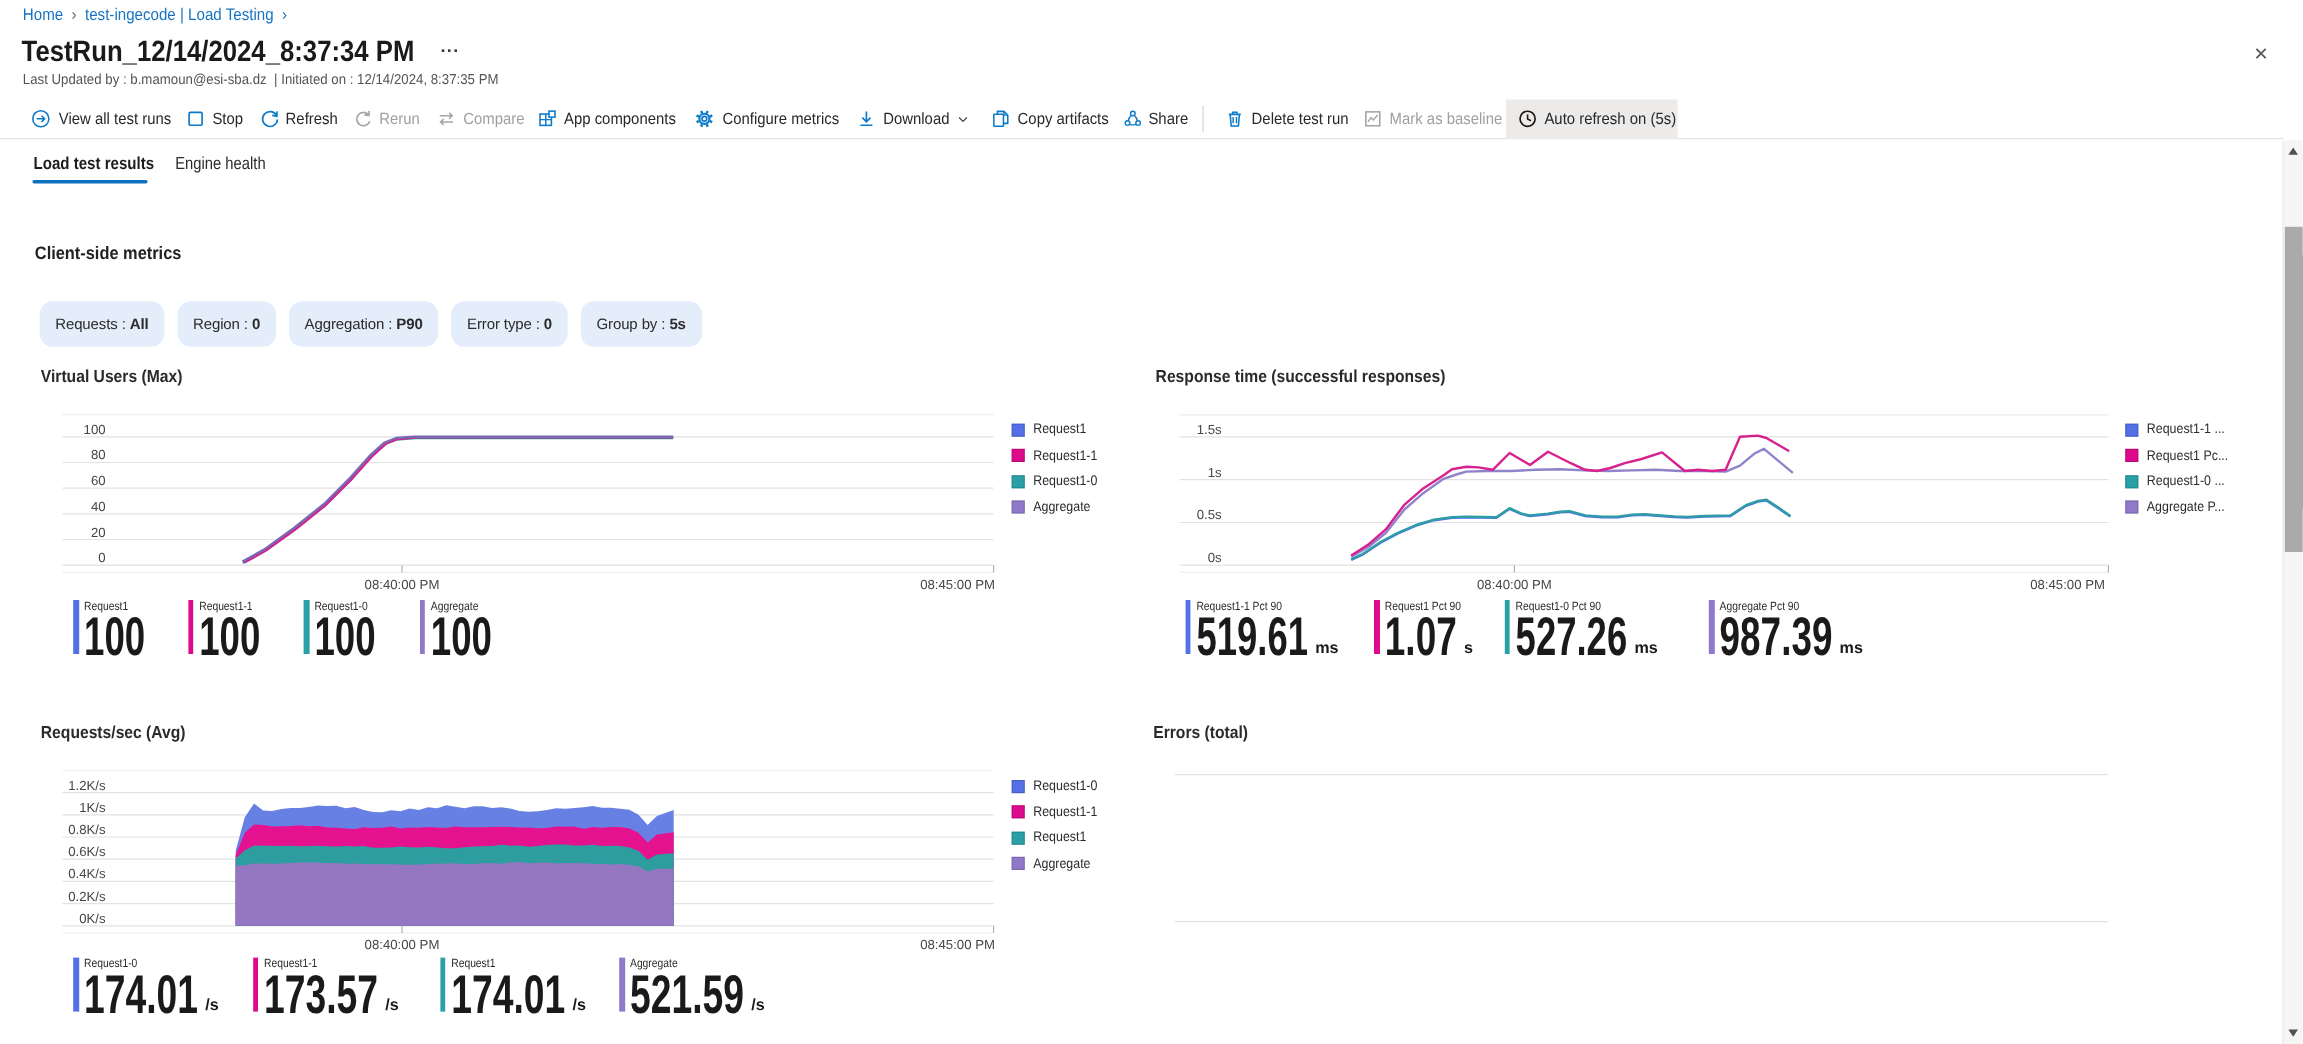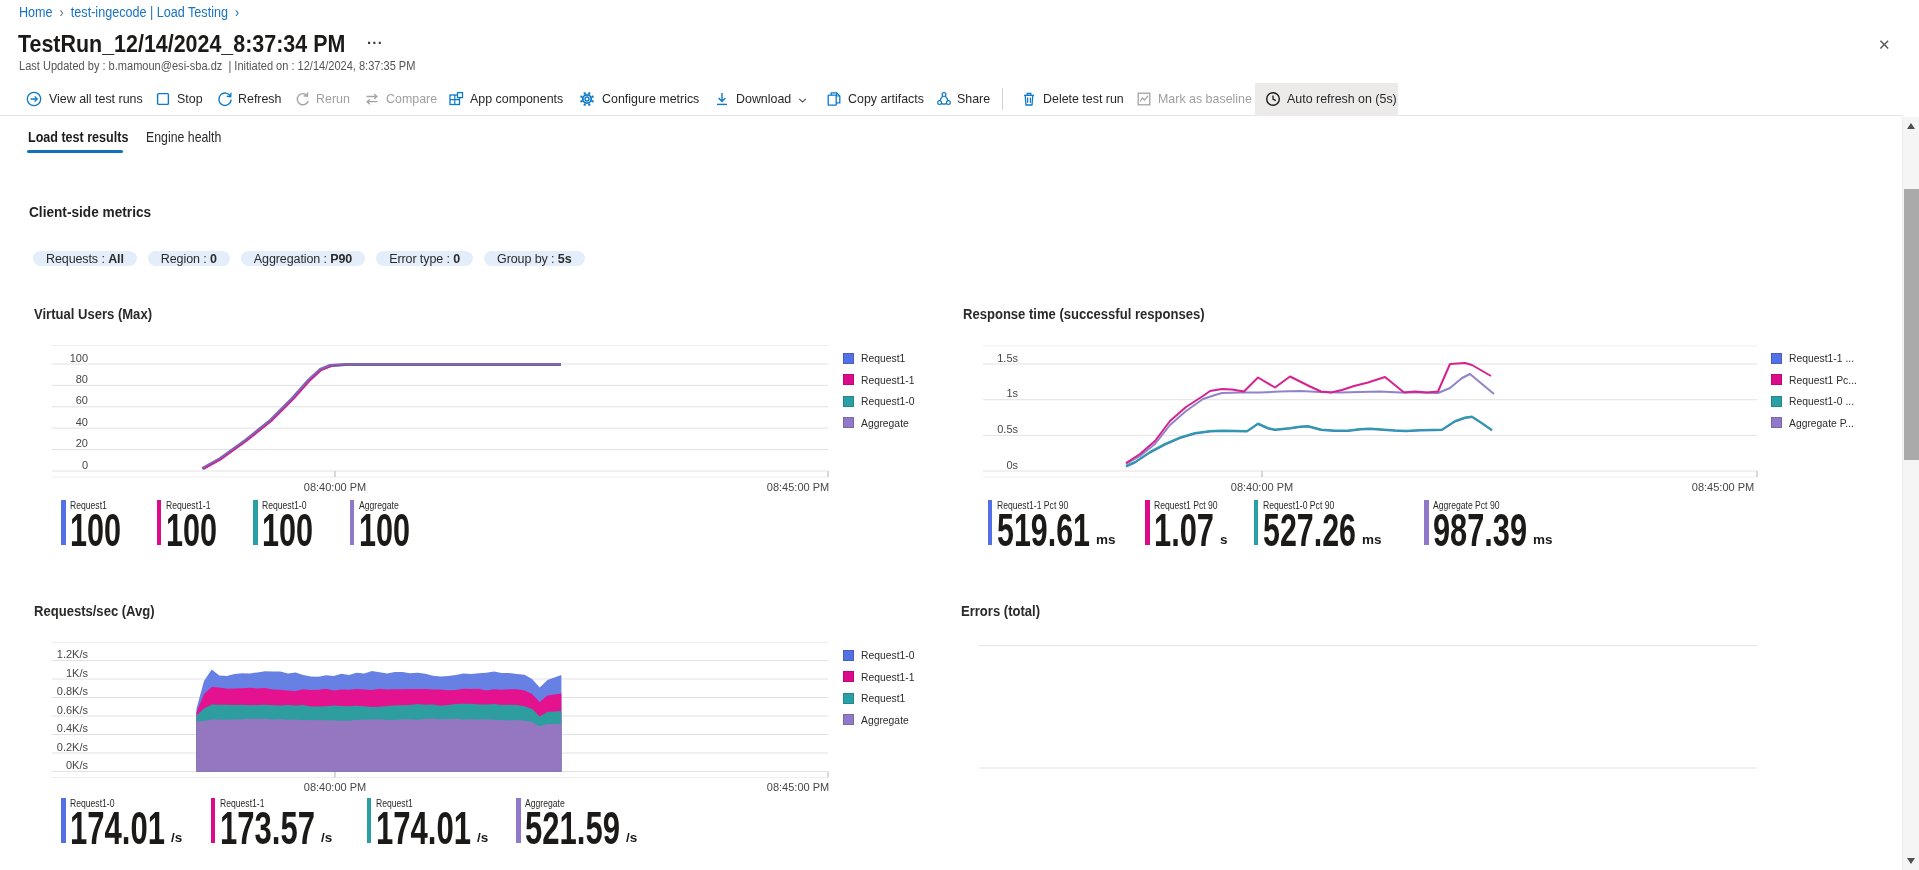--- a/index.html
+++ b/index.html
@@ -7,21 +7,21 @@
   font-family:"Liberation Sans", sans-serif; }
 #page { position:relative; width:1919px; height:870px; }
 .abs { position:absolute; }
 a.bc { color:#1873c2; text-decoration:none; }
 .crumbsep { color:#5f6c72; }
 .tbtxt { font-size:13.5px; color:#27282a; transform:scaleX(0.92); transform-origin:left; white-space:nowrap; }
 .tbtxt.dis { color:#a19f9d; }
 .legend-item { position:absolute; display:flex; align-items:center; }
 .legend-sq { width:11px; height:11px; margin-right:7px; border:1px solid rgba(0,0,0,0.15); }
 .legend-lb { font-size:11.5px; color:#2c2c2c; transform:scaleX(0.9); transform-origin:left; white-space:nowrap; }
-.pill { display:inline-flex; align-items:center; height:15px; background:#e3eefa;
+.pill { display:inline-flex; align-items:center; height:38px; background:#e3eefa;
   border-radius:11px; padding:0 13px; font-size:12.5px; color:#2b2b2b; white-space:nowrap; letter-spacing:-0.1px; }
 .pill b { font-weight:700; }
 .statcard { position:absolute; }
 .statbar { position:absolute; left:0; top:0; width:4.5px; height:45px; }
 .statlabel { position:absolute; left:9px; top:0; font-size:10px; color:#2b2a29; white-space:nowrap; transform:scaleX(0.86); transform-origin:left; }
 .charttitle { position:absolute; font-size:14.5px; font-weight:700; color:#2b2a29; transform:scaleX(0.9); transform-origin:left; }
 </style>
 </head>
 <body>
 <div id="page">

